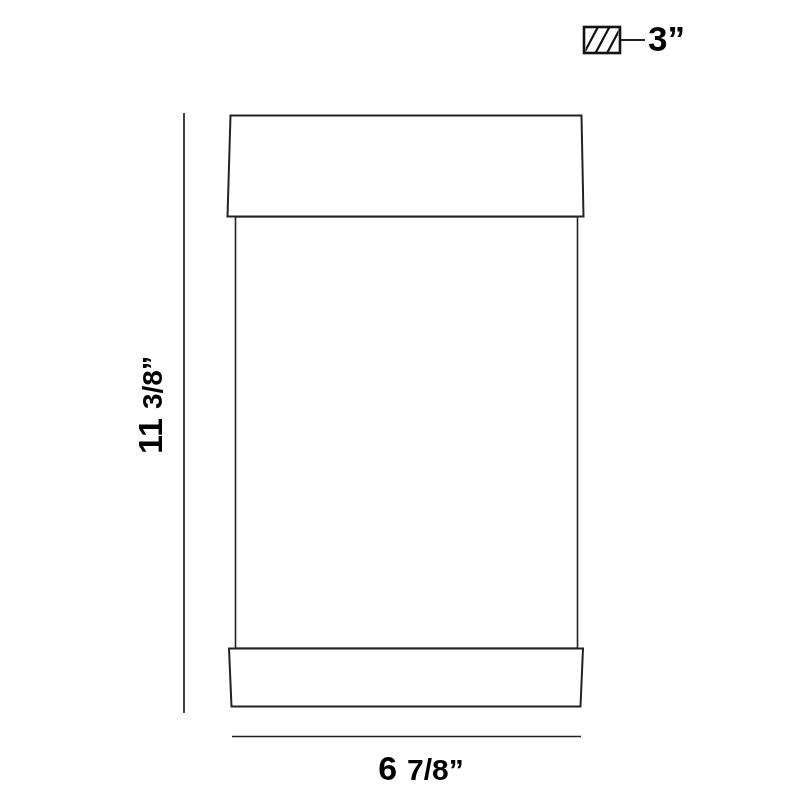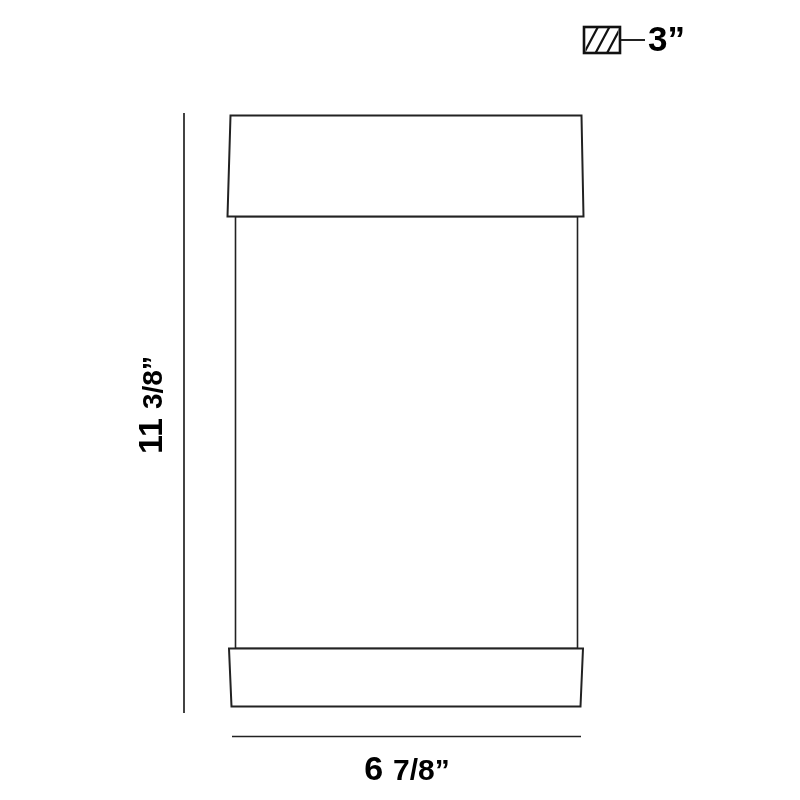--- a/index.html
+++ b/index.html
@@ -32,21 +32,21 @@
   .num-md { font-size: 30px; }
   .num-sm { font-size: 28px; }
   .gap-sm { margin-left: 9px; }
   .gap-md { margin-left: 10px; }
   .height-label {
     left: 150px;
     top: 405px;
     transform: translate(-50%, -50%) rotate(-90deg);
   }
   .width-label {
-    left: 407px;
+    left: 421px;
     top: 768px;
     transform: translate(-50%, -50%);
   }
   .depth-label {
     left: 648px;
     top: 38px;
     transform: translate(0, -50%);
     font-size: 35px;
   }
 </style>

